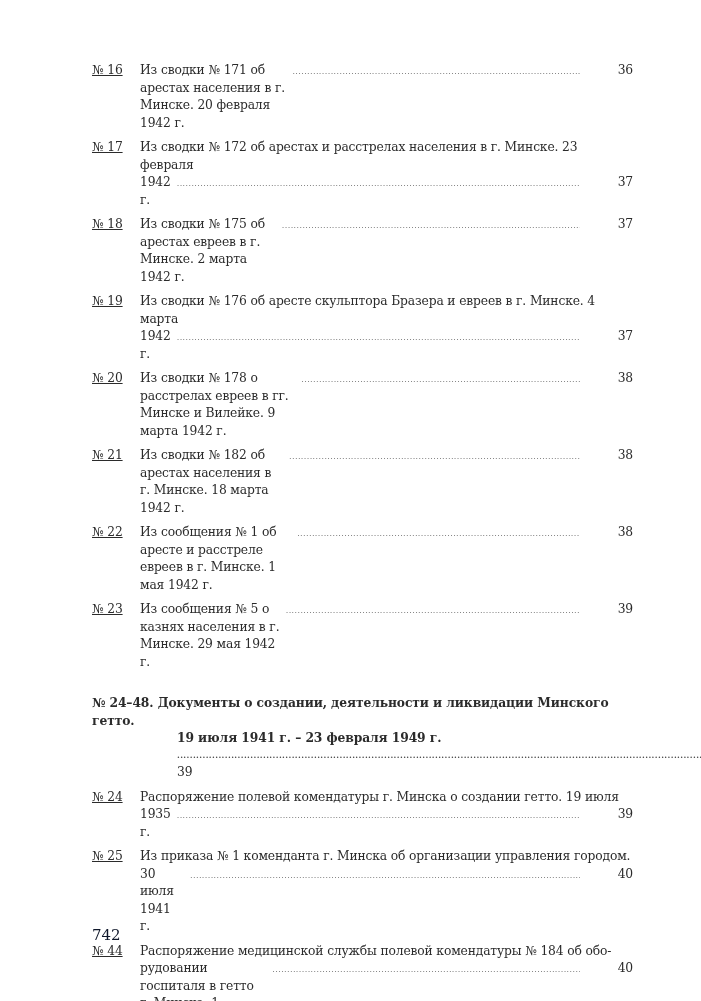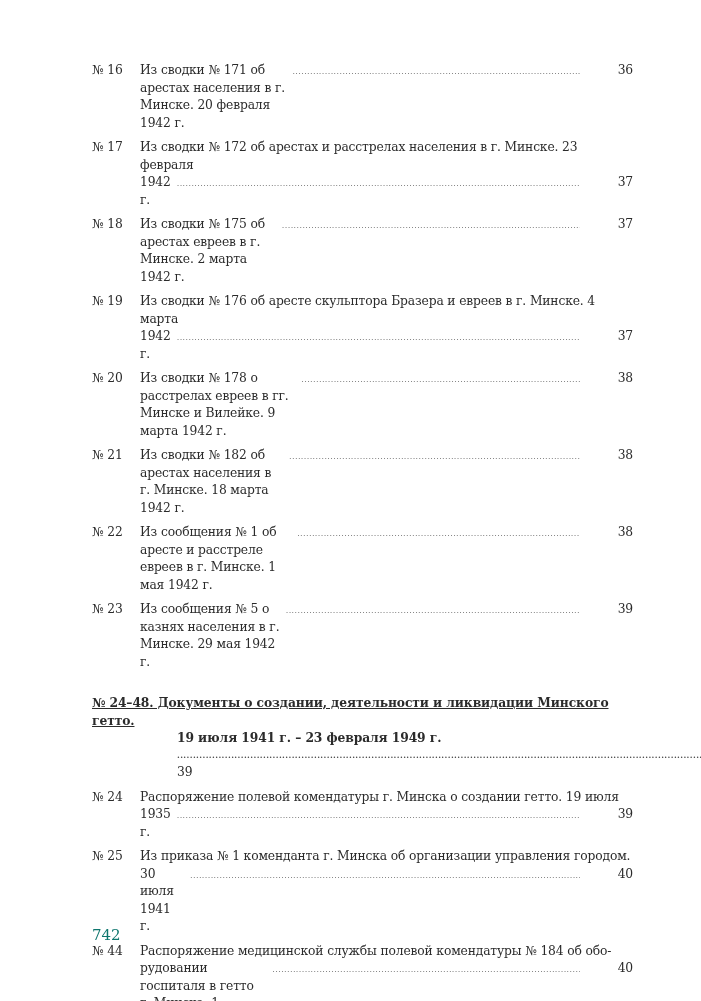--- a/index.html
+++ b/index.html
@@ -26,20 +26,21 @@
       align-items: flex-start;
       font-size: 12.3px;
       line-height: 17.5px;
       margin-bottom: 7px;
       letter-spacing: -0.15px;
     }
     .entry .num {
       width: 48px;
       flex: 0 0 48px;
       white-space: nowrap;
+      text-decoration: underline;
     }
     .entry .body {
       flex: 1 1 auto;
       position: relative;
       overflow: hidden;
     }
     .leader-line {
       display: flex;
       align-items: baseline;
     }
@@ -66,36 +67,35 @@
     }
     .section {
       font-weight: bold;
       font-size: 12.3px;
       line-height: 17.5px;
       margin-bottom: 7px;
       letter-spacing: -0.1px;
     }
     .section .first {
       display: block;
-      text-decoration: underline;
     }
     .section .rest {
       padding-left: 48px;
       flex-direction: column;
     }
     .section .pg {
       font-weight: normal;
     }
     .gap-large { height: 16px; }
     .page-number {
       position: absolute;
       left: 92px;
       top: 926px;
       font-size: 15px;
-      color: #0f766e;
+      color: #0f172a;
     }
   </style>
 </head>
 <body>
 
 <div class="page">
 
   <div id="group-a">
       <div class="entry">
         <span class="num">№ 16</span>

